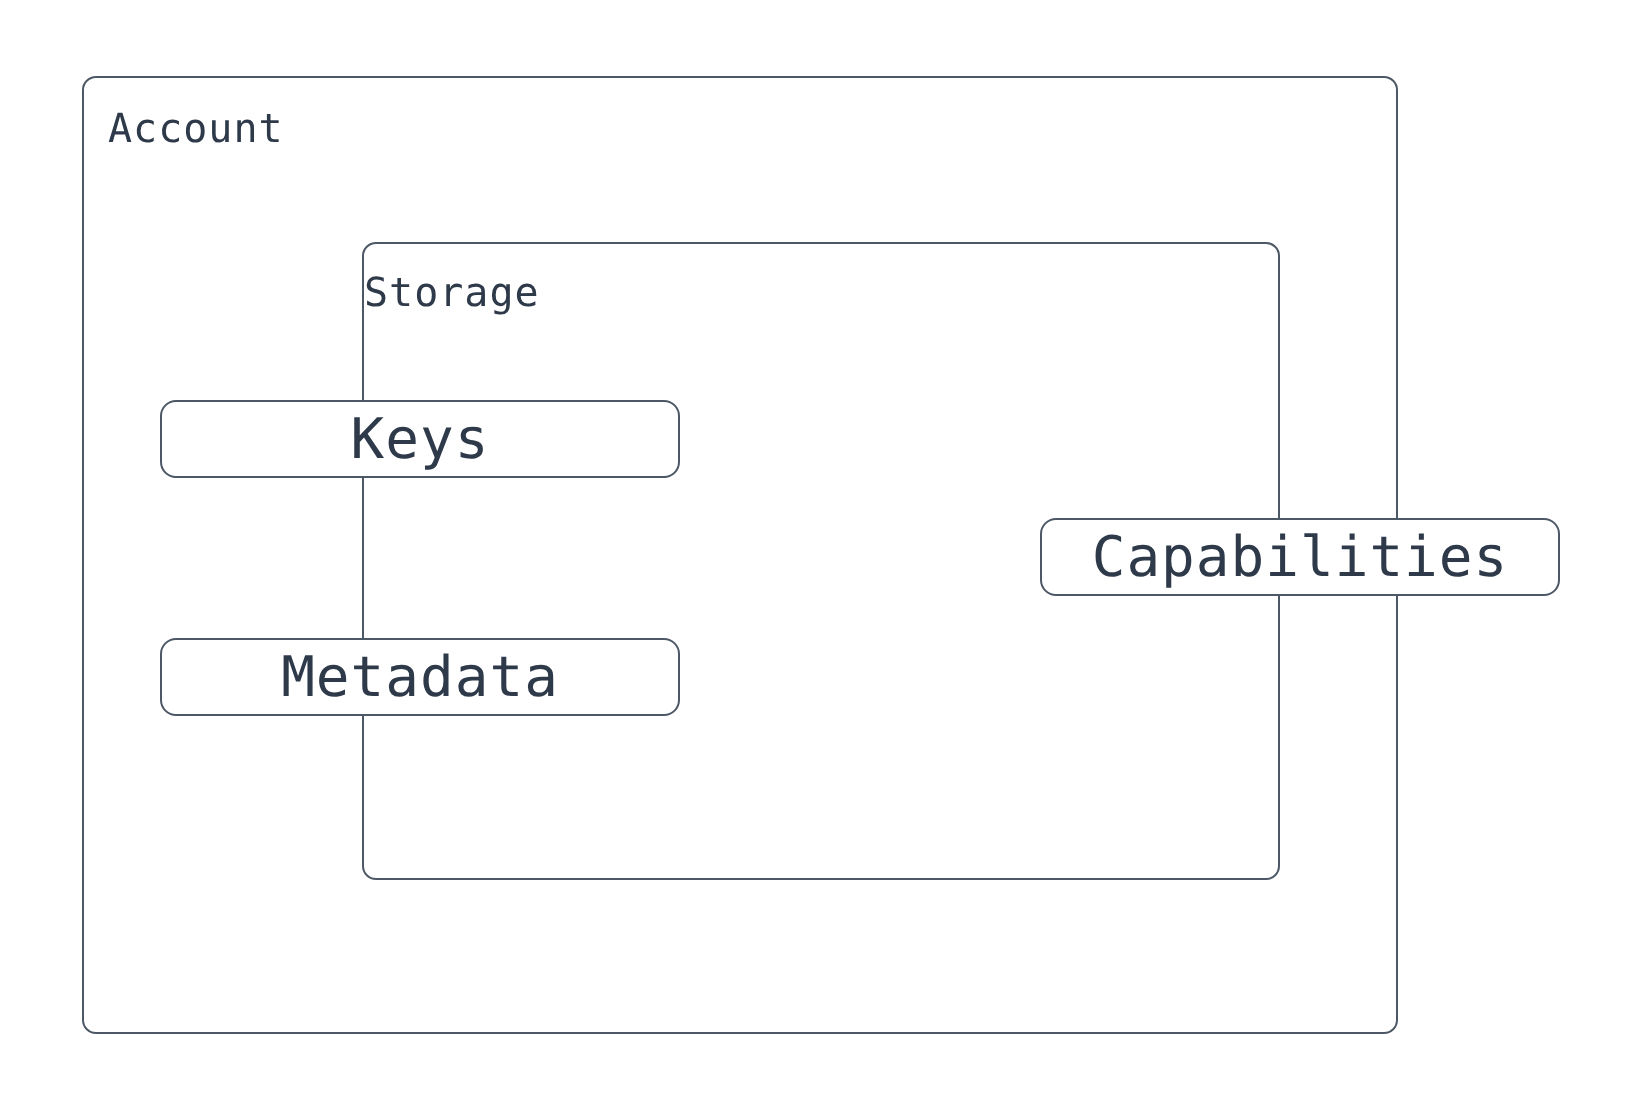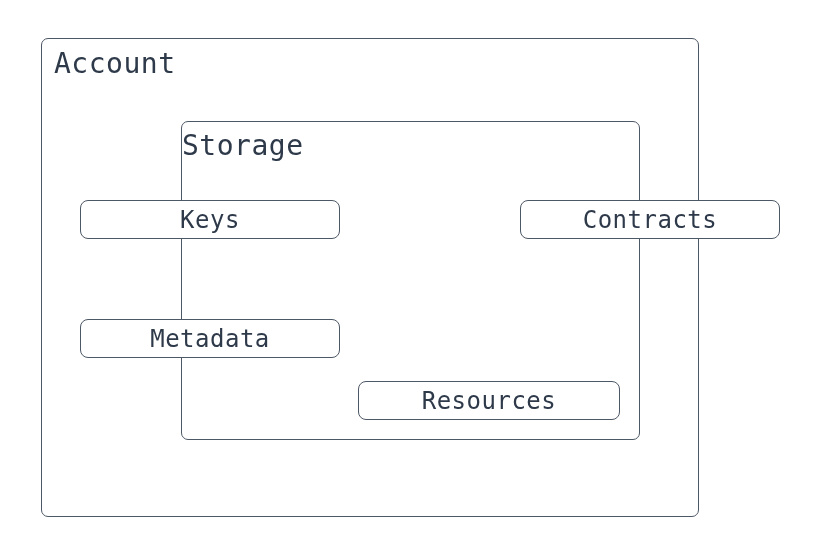--- a/index.html
+++ b/index.html
@@ -29,21 +29,21 @@
   .account-box {
     left: 41px; top: 38px;
     width: 658px; height: 479px;
   }
   .storage-box {
     left: 181px; top: 121px;
     width: 459px; height: 319px;
   }
   .container-title {
     position: absolute;
-    font-size: 28px;
+    font-size: 20px;
     letter-spacing: 0.5px;
     line-height: 30px;
     color: var(--text);
     white-space: nowrap;
   }
   .account-title {
     left: 12px; top: 10px;
   }
   .storage-title {
     left: 0; right: 0; top: 9px;
@@ -51,21 +51,21 @@
   }
   .node {
     position: absolute;
     height: 39px;
     border: 1.5px solid var(--border);
     border-radius: 8px;
     background: var(--bg);
     display: flex;
     align-items: center;
     justify-content: center;
-    font-size: 24px;
+    font-size: 28px;
     letter-spacing: 0.5px;
     color: var(--text);
     white-space: nowrap;
   }
   .node-keys         { left: 80px;  top: 200px; width: 260px; }
   .node-address      { left: 80px;  top: 259px; width: 260px; }
   .node-metadata     { left: 80px;  top: 319px; width: 260px; }
   .node-contracts    { left: 520px; top: 200px; width: 260px; }
   .node-capabilities { left: 520px; top: 259px; width: 260px; }
   .node-resources    { left: 358px; top: 381px; width: 262px; }
@@ -81,18 +81,17 @@
 
   <div class="container-box storage-box">
     <div class="container-title storage-title">Storage</div>
   </div>
 
   <div class="node node-keys">Keys</div>
 
 
   <div class="node node-metadata">Metadata</div>
 
-  <div class="node node-contracts">Contracts</div>
 
+  <div class="node node-capabilities">Capabilities</div>
 
-  <div class="node node-resources">Resources</div>
 
 </div>
 
 </body></html>

